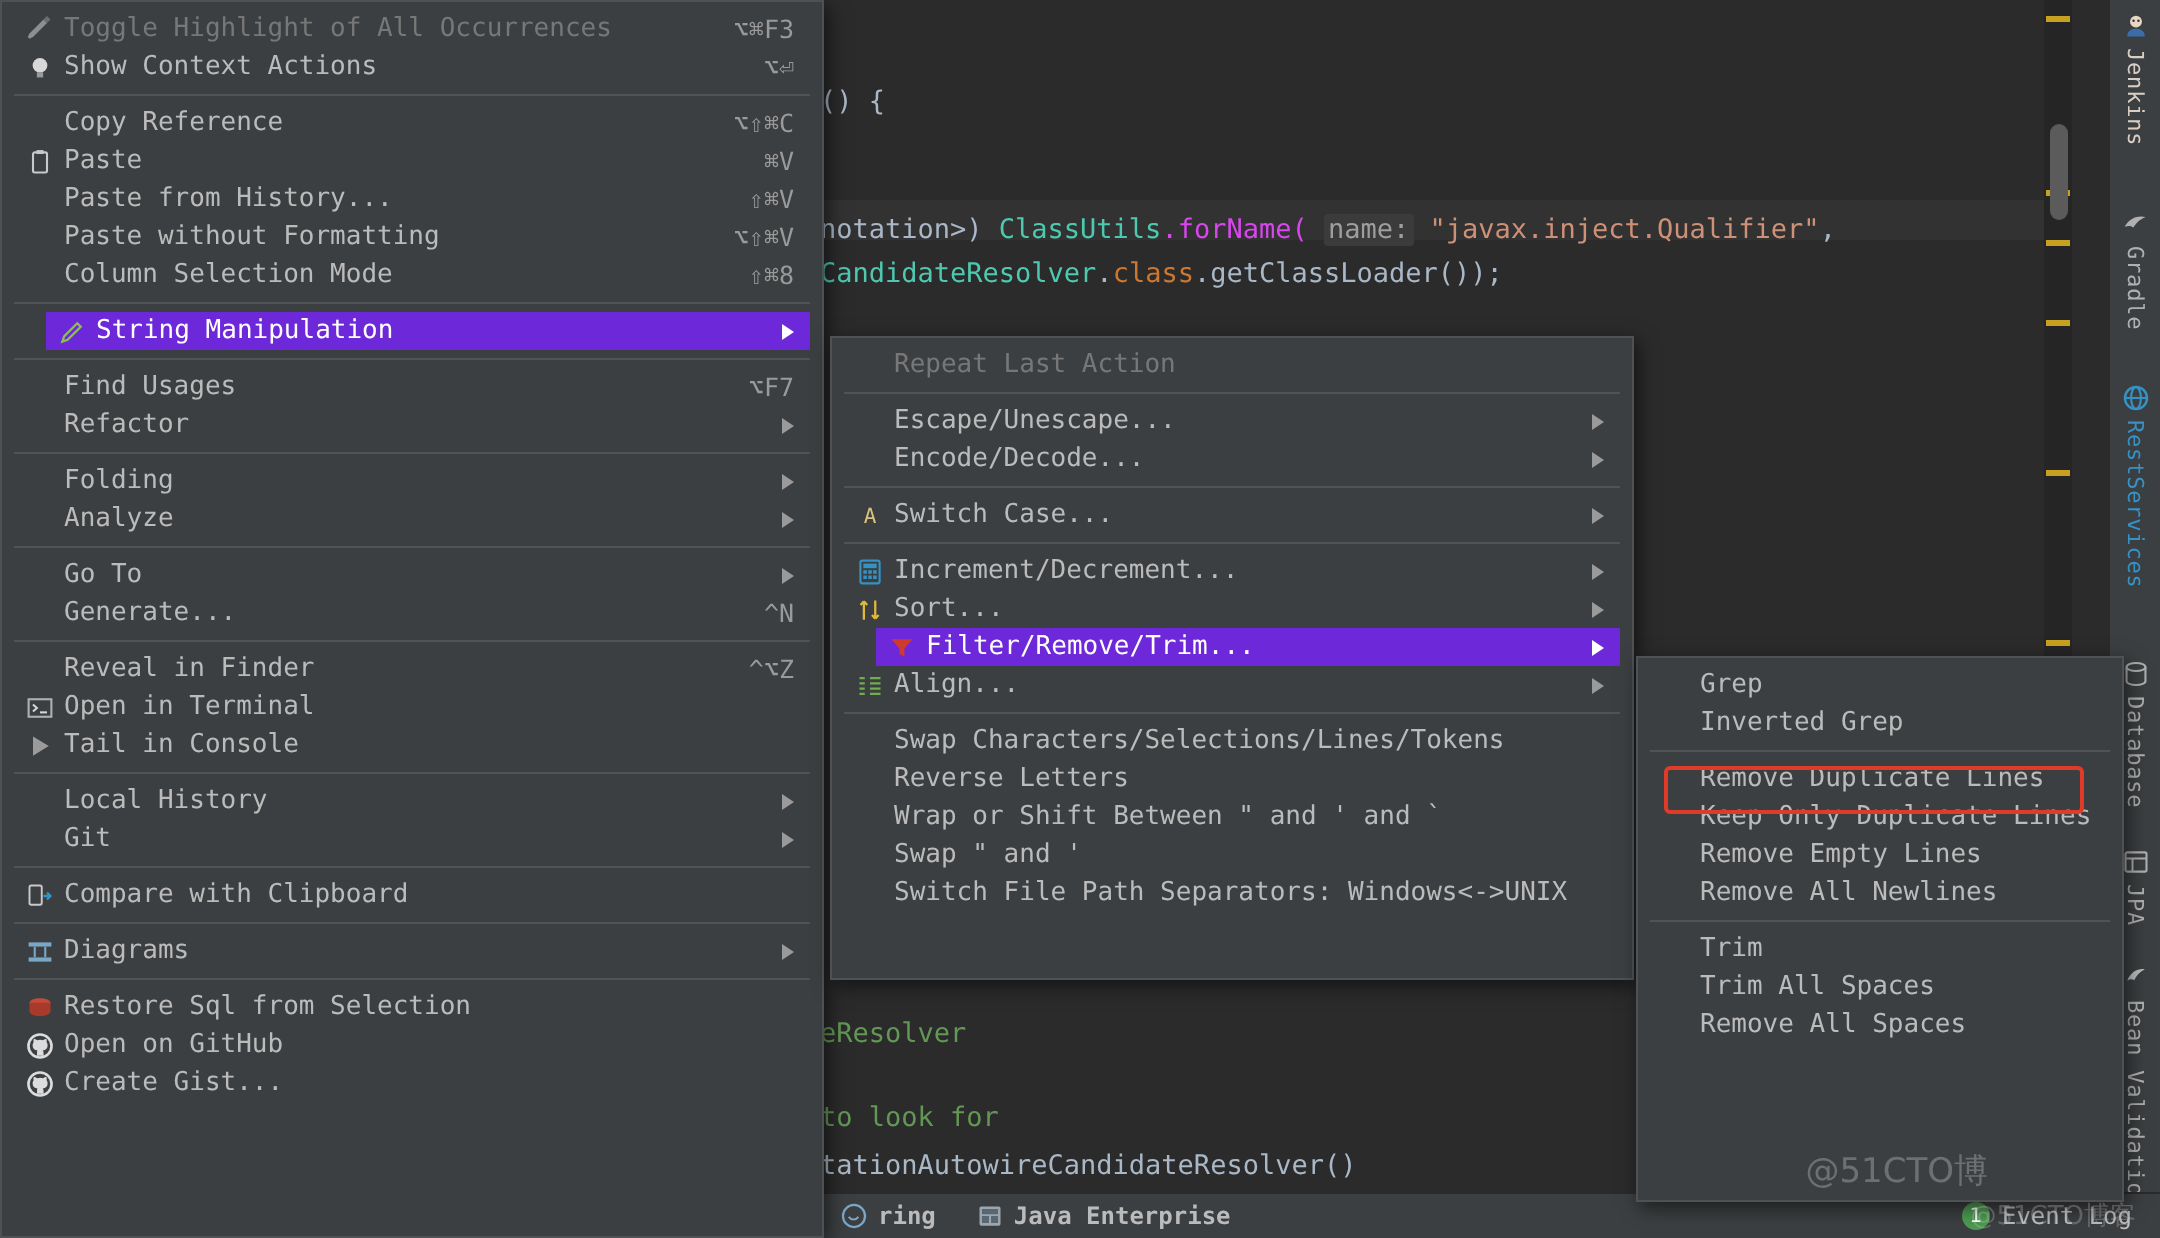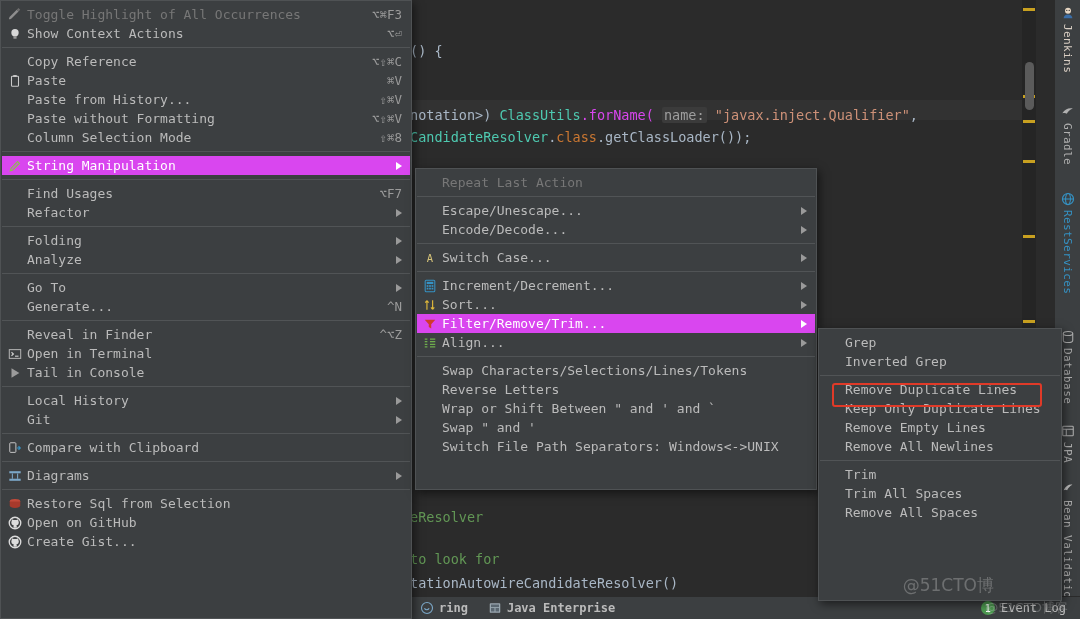--- a/index.html
+++ b/index.html
@@ -27,25 +27,25 @@
   .rb-ico{width:14px;height:14px;display:block;flex:none;}
   
   #statusbar{position:absolute;left:0;right:0;bottom:0;height:22px;background:#3C3F41;border-top:1px solid #2B2B2B;
              display:flex;align-items:center;font-size:12px;color:#BBBBBB;}
   .sb-item{display:flex;align-items:center;gap:5px;padding:0 10px;font-weight:bold;}
   #sb-right{margin-left:auto;display:flex;align-items:center;gap:6px;padding-right:14px;}
   .badge{width:14px;height:14px;border-radius:50%;background:#4D9A51;color:#fff;font-size:10px;
          display:flex;align-items:center;justify-content:center;font-family:"DejaVu Sans",sans-serif;}
   
   .menu{position:absolute;background:#3C3F41;border:1px solid #4F5254;
-        box-shadow:2px 3px 9px rgba(0,0,0,.55);padding:4px 1px;box-sizing:border-box;z-index:40;}
+        box-shadow:2px 3px 9px rgba(0,0,0,.55);padding:4px 6px;box-sizing:border-box;z-index:40;}
   .mi{position:relative;display:flex;align-items:center;height:19px;padding:0 8px 0 4px;
       font-size:13px;color:#BBBBBB;white-space:nowrap;font-family:"DejaVu Sans Mono",monospace;}
   .mi.dim{color:#777777;}
-  .mi.sel{background:#d946ef;color:#FFFFFF;}
+  .mi.sel{background:#6d28d9;color:#FFFFFF;margin-left:16px;}
   .mi .ico{width:18px;min-width:18px;height:15px;display:flex;align-items:center;justify-content:center;margin-right:3px;}
   .mi .lbl{flex:1;overflow:hidden;}
   .mi .acc{margin-left:22px;color:#9A9A9A;font-size:12.5px;}
   .mi .arrow{margin-left:14px;width:0;height:0;border-left:6px solid #9A9A9A;
              border-top:4px solid transparent;border-bottom:4px solid transparent;}
   .mi.sel .arrow{border-left-color:#FFFFFF;}
   .sep{height:1px;background:#515456;margin:4px 0;}
   
   #annot{position:absolute;border:2px solid #E03A28;border-radius:3px;z-index:60;pointer-events:none;}
   

